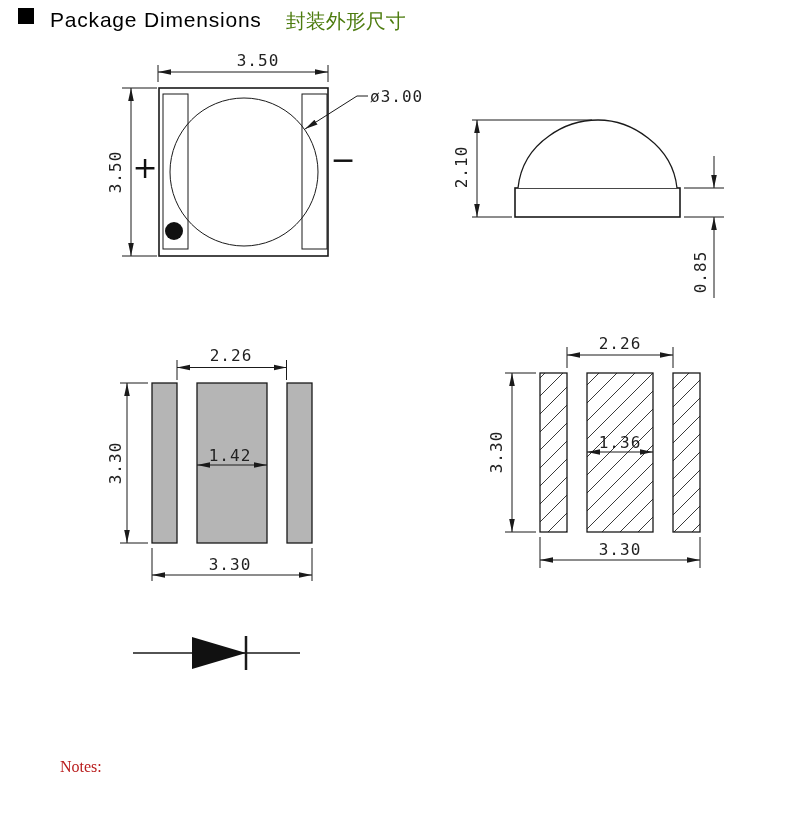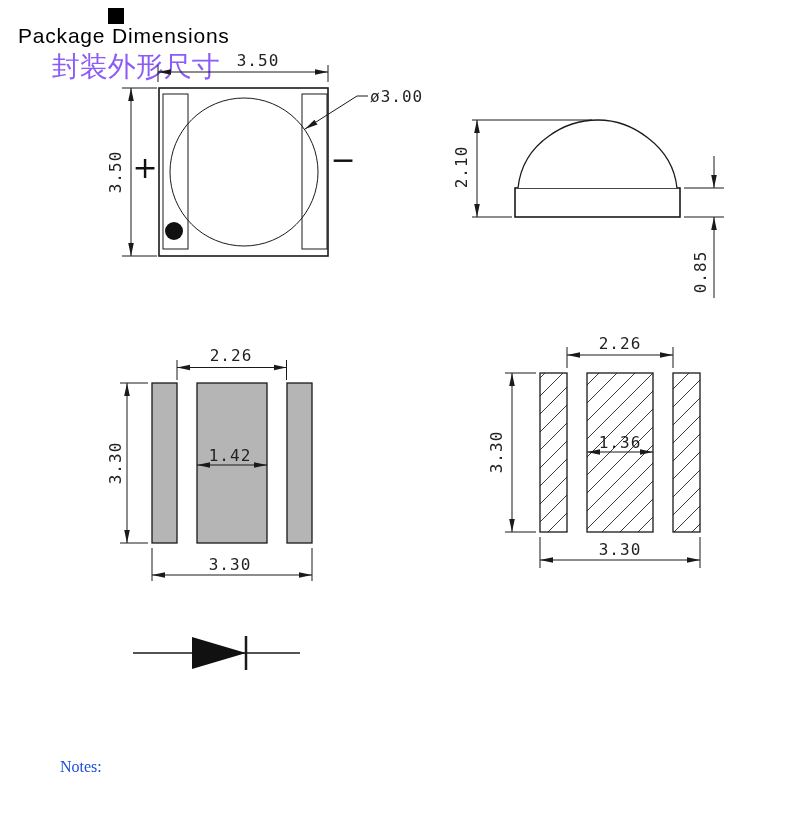--- a/index.html
+++ b/index.html
@@ -1,42 +1,42 @@
 <!DOCTYPE html>
 <html><head>
 <meta charset="utf-8">
 <style>
   html,body { margin:0; padding:0; background:#fff; }
   .page {
     position:relative; width:796px; height:820px; background:#fff;
     font-family:"Liberation Sans", sans-serif; overflow:hidden;
   }
-  .header { position:absolute; top:8px; left:18px; display:flex; align-items:center;flex-direction:column; }
+  .header { position:absolute; top:8px; left:18px; display:flex; align-items:flex-start; }
   .bullet { width:16px; height:16px; background:#000; margin-right:16px; flex:0 0 auto; }
   .title-en { font-size:21px; letter-spacing:0.8px; color:#000; }
-  .title-zh { font-size:28px; margin-left:24px; color:#8b5cf6; font-family:"DejaVu Serif", serif; }
+  .title-zh { font-size:20px; margin-left:24px; color:#4d7c0f; font-family:"DejaVu Serif", serif; }
   .drawing { position:absolute; left:0; top:0; }
 
   
   .ol    { fill:#ffffff; stroke:#1a1a1a; stroke-width:1.6; }
   .thin  { fill:none; stroke:#1a1a1a; stroke-width:1; }
   .dimln { fill:none; stroke:#1a1a1a; stroke-width:1; }
   .dome  { fill:#ffffff; stroke:#1a1a1a; stroke-width:1.3; }
   .padrect { stroke:#1a1a1a; stroke-width:1.3; }
   .stencil { fill:url(#hatch); stroke:#1a1a1a; stroke-width:1.3; }
   .blackfill { fill:#111; stroke:none; }
   .dim {
     font-family:"DejaVu Sans Mono", monospace; font-size:16px;
     fill:#222; letter-spacing:1px;
   }
   .sym { font-family:"DejaVu Sans", sans-serif; font-size:30px; fill:#111; }
 
   .notes {
     position:absolute; left:60px; top:754px; display:flex;
-    font-family:"Liberation Serif", serif; font-size:16px; color:#1d4ed8;
+    font-family:"Liberation Serif", serif; font-size:16px; color:#b91c1c;
   }
   .notes-label { margin-right:9px; line-height:26px; }
   .notes-body  { line-height:26px; }
 </style>
 </head>
 <body>
 
 <div class="page">
 
   <div class="header">

